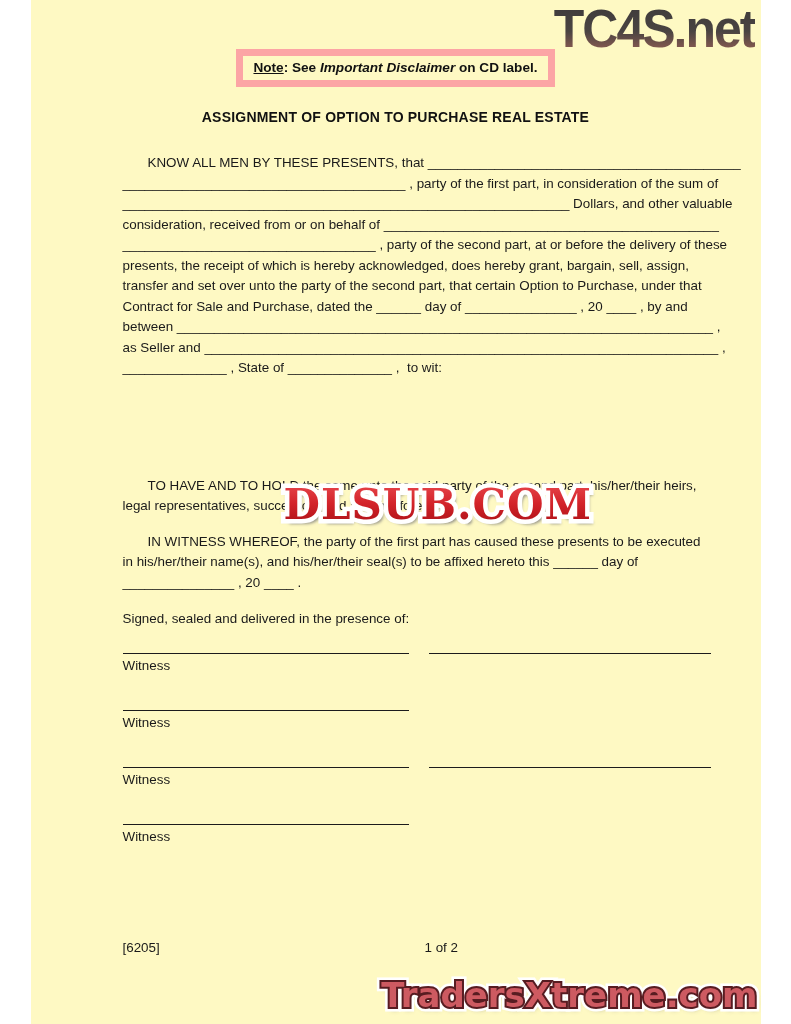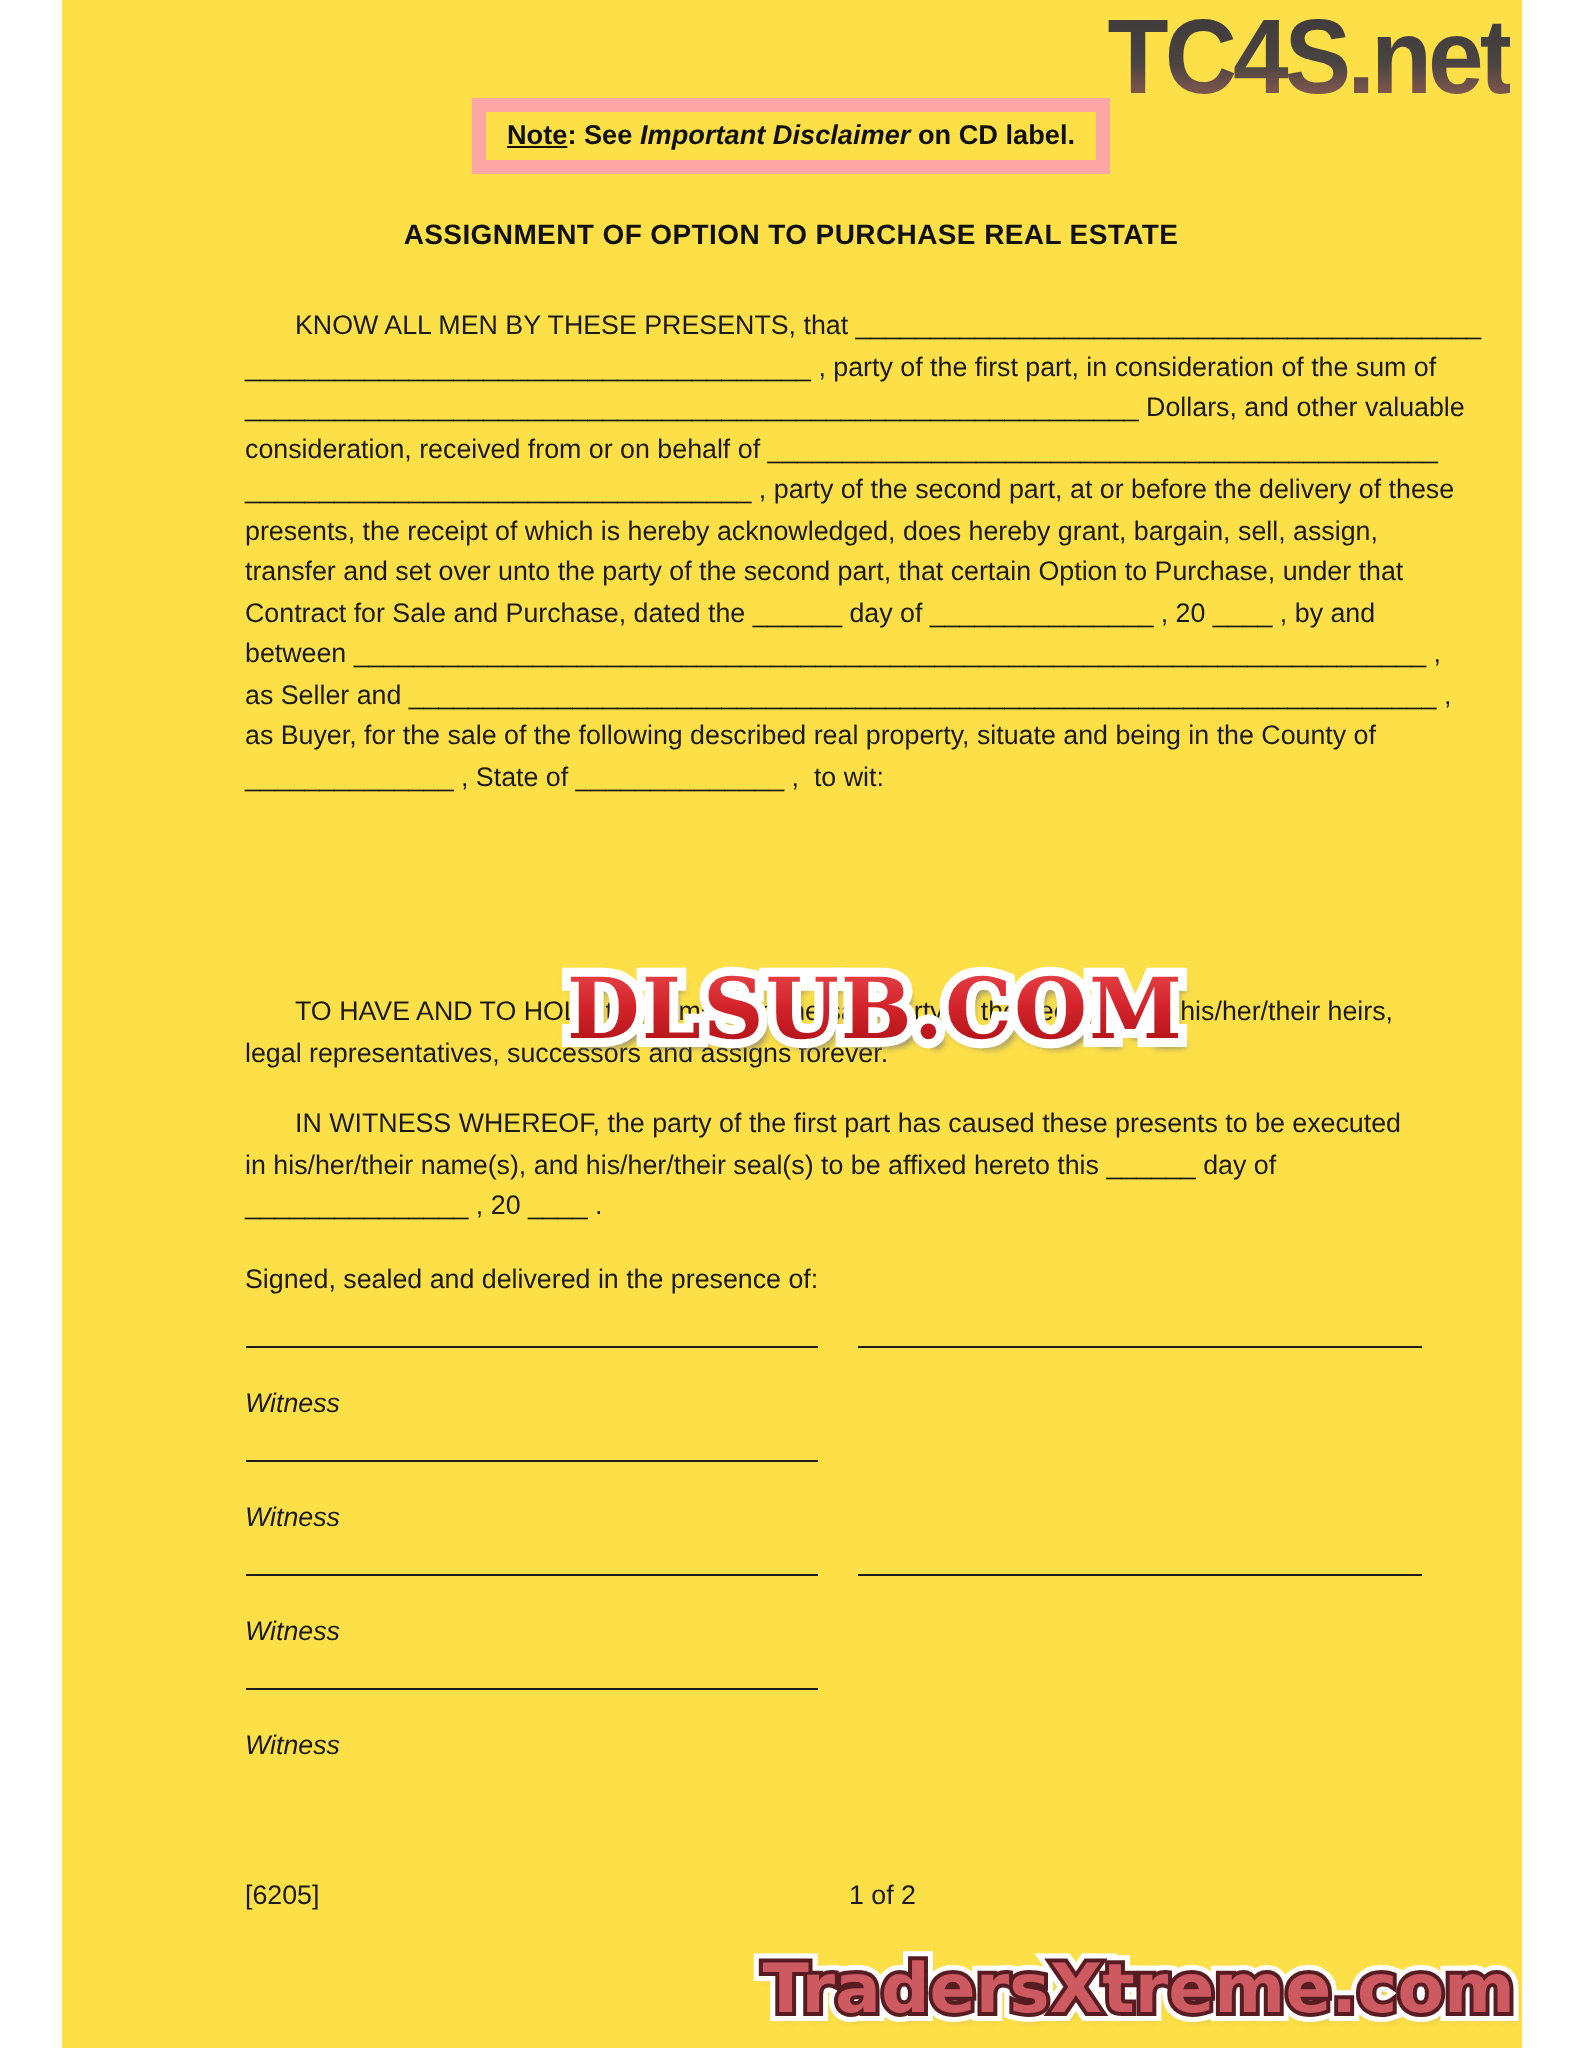--- a/index.html
+++ b/index.html
@@ -1,18 +1,18 @@
 <!DOCTYPE html>
 <html><head>
 <meta charset="utf-8">
 <style>
   html, body { margin:0; padding:0; background:#ffffff; }
   .page {
     position:relative; width:730px; height:1024px; margin:0 auto;
-    background:#fde047; overflow:hidden;
+    background:#fef9c3; overflow:hidden;
     font-family:"Liberation Sans", sans-serif; color:#1a1a1a;
   }
 
   
   .wm-tc4s {
     position:absolute; top:0; right:6px; z-index:5;
     font-family:"Liberation Sans", sans-serif;
     font-weight:bold; font-size:50px; letter-spacing:-2px;
     color:#4a423f; line-height:54px;
     transform:scaleY(1.06); transform-origin:top right;
@@ -86,21 +86,21 @@
   .property-space { height:0; }
 
   
   .sig-section { margin-top:23px; }
   .sig-row { height:57px; }
   .sig-row.last { height:auto; }
   .sig-rules { display:flex; gap:20px; }
   .rule { height:0; border-top:1.5px solid #1c1c1c; }
   .rule-left  { width:286px; }
   .rule-right { width:282px; }
-  .sig-label { margin-top:20px; line-height:15px; font-size:13.4px;font-style:italic; }
+  .sig-label { margin-top:4px; line-height:15px; font-size:13.4px; }
 
   
   .footer-num  { position:absolute; left:92px;  top:940px; font-size:13.4px; }
   .footer-page { position:absolute; left:394px; top:940px; font-size:13.4px; }
 </style>
 </head>
 <body>
 
 <div class="page">
 
@@ -118,21 +118,20 @@
       <div class="line indent">KNOW ALL MEN BY THESE PRESENTS, that __________________________________________</div>
       <div class="line">______________________________________ , party of the first part, in consideration of the sum of</div>
       <div class="line">____________________________________________________________ Dollars, and other valuable</div>
       <div class="line">consideration, received from or on behalf of _____________________________________________</div>
       <div class="line">__________________________________ , party of the second part, at or before the delivery of these</div>
       <div class="line">presents, the receipt of which is hereby acknowledged, does hereby grant, bargain, sell, assign,</div>
       <div class="line">transfer and set over unto the party of the second part, that certain Option to Purchase, under that</div>
       <div class="line">Contract for Sale and Purchase, dated the ______ day of _______________ , 20 ____ , by and</div>
       <div class="line">between ________________________________________________________________________ ,</div>
       <div class="line">as Seller and _____________________________________________________________________ ,</div>
-      <div class="line">as Buyer, for the sale of the following described real property, situate and being in the County of</div>
       <div class="line">______________ , State of ______________ ,  to wit:</div>
     </div>
 
     <div class="property-space"></div>
 
     <div class="para p2">
       <div class="line indent">TO HAVE AND TO HOLD the same unto the said party of the second part, his/her/their heirs,</div>
       <div class="line">legal representatives, successors and assigns forever.</div>
     </div>
 

